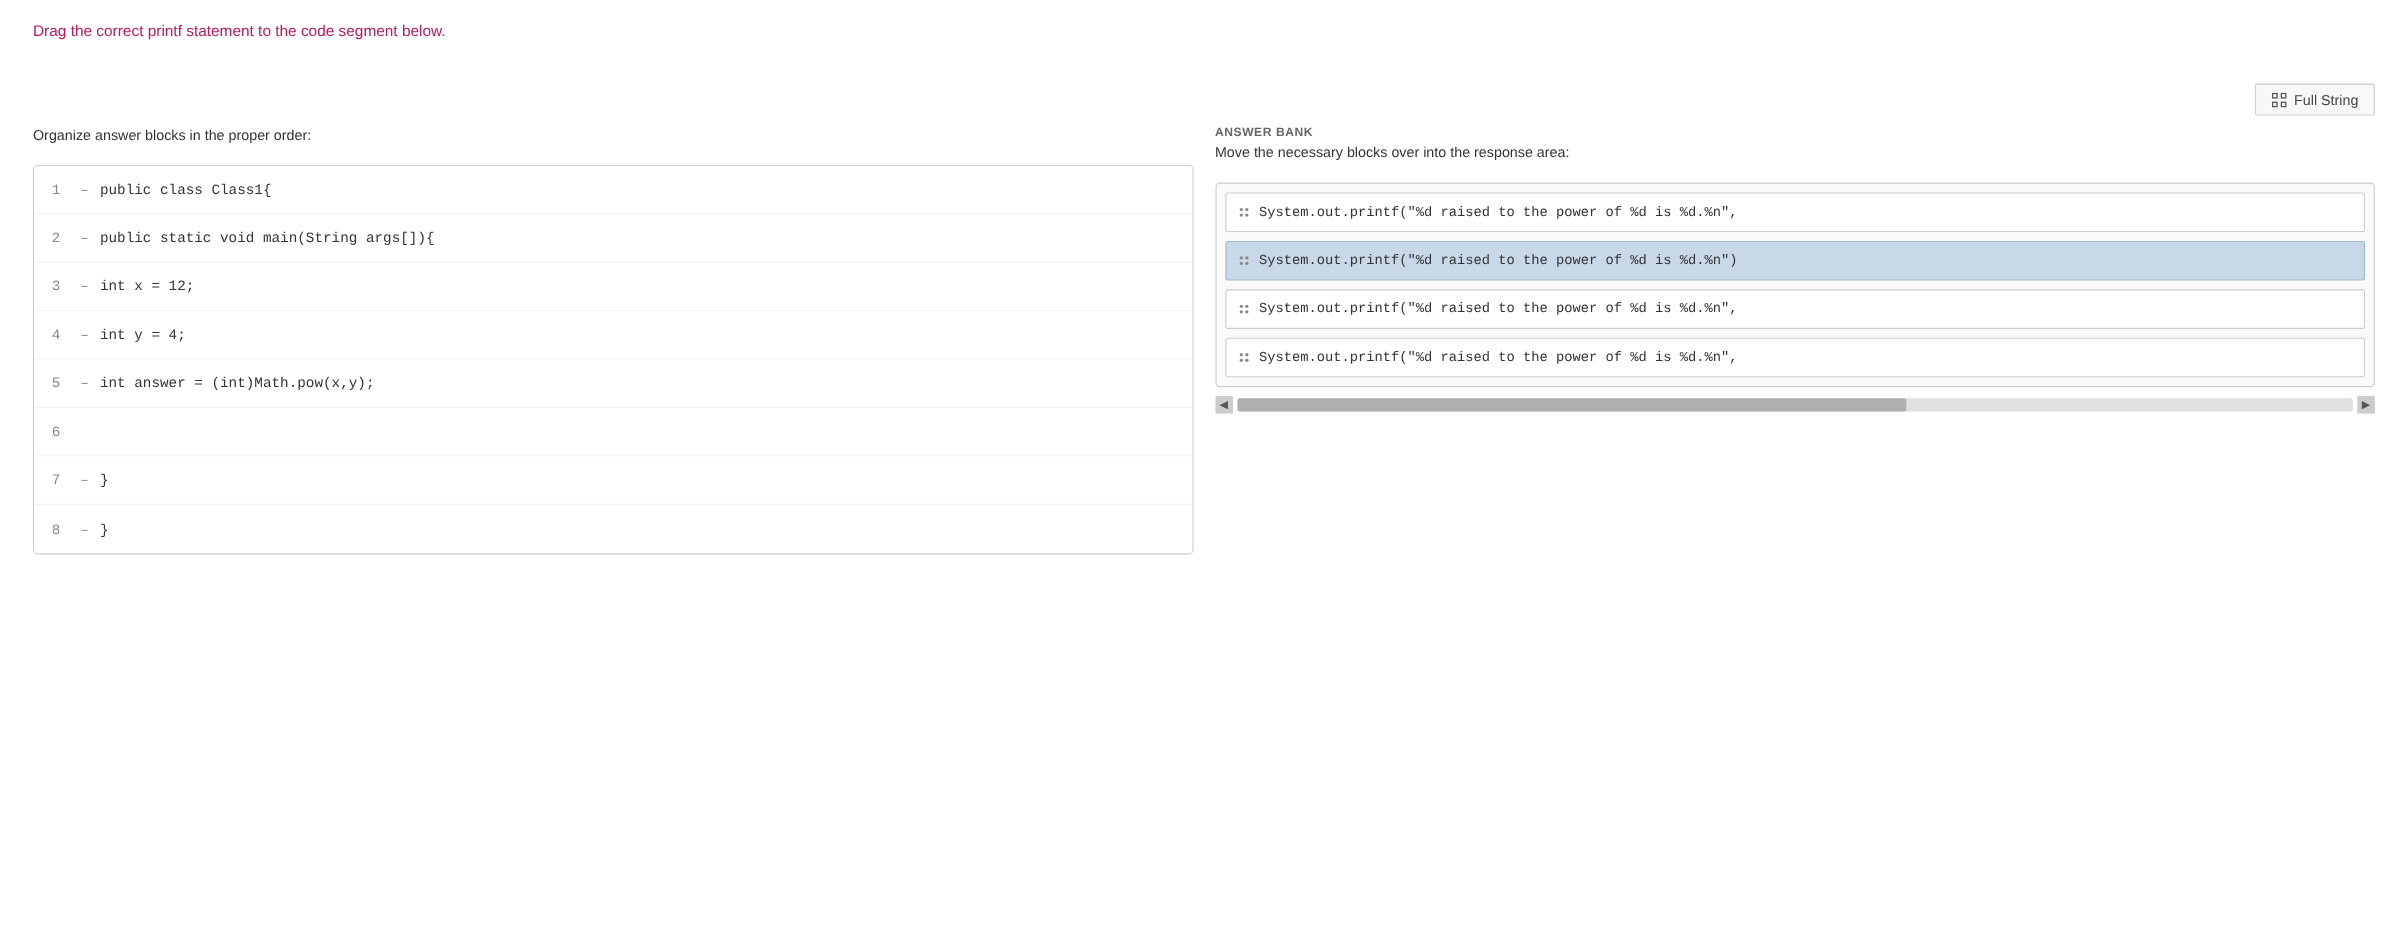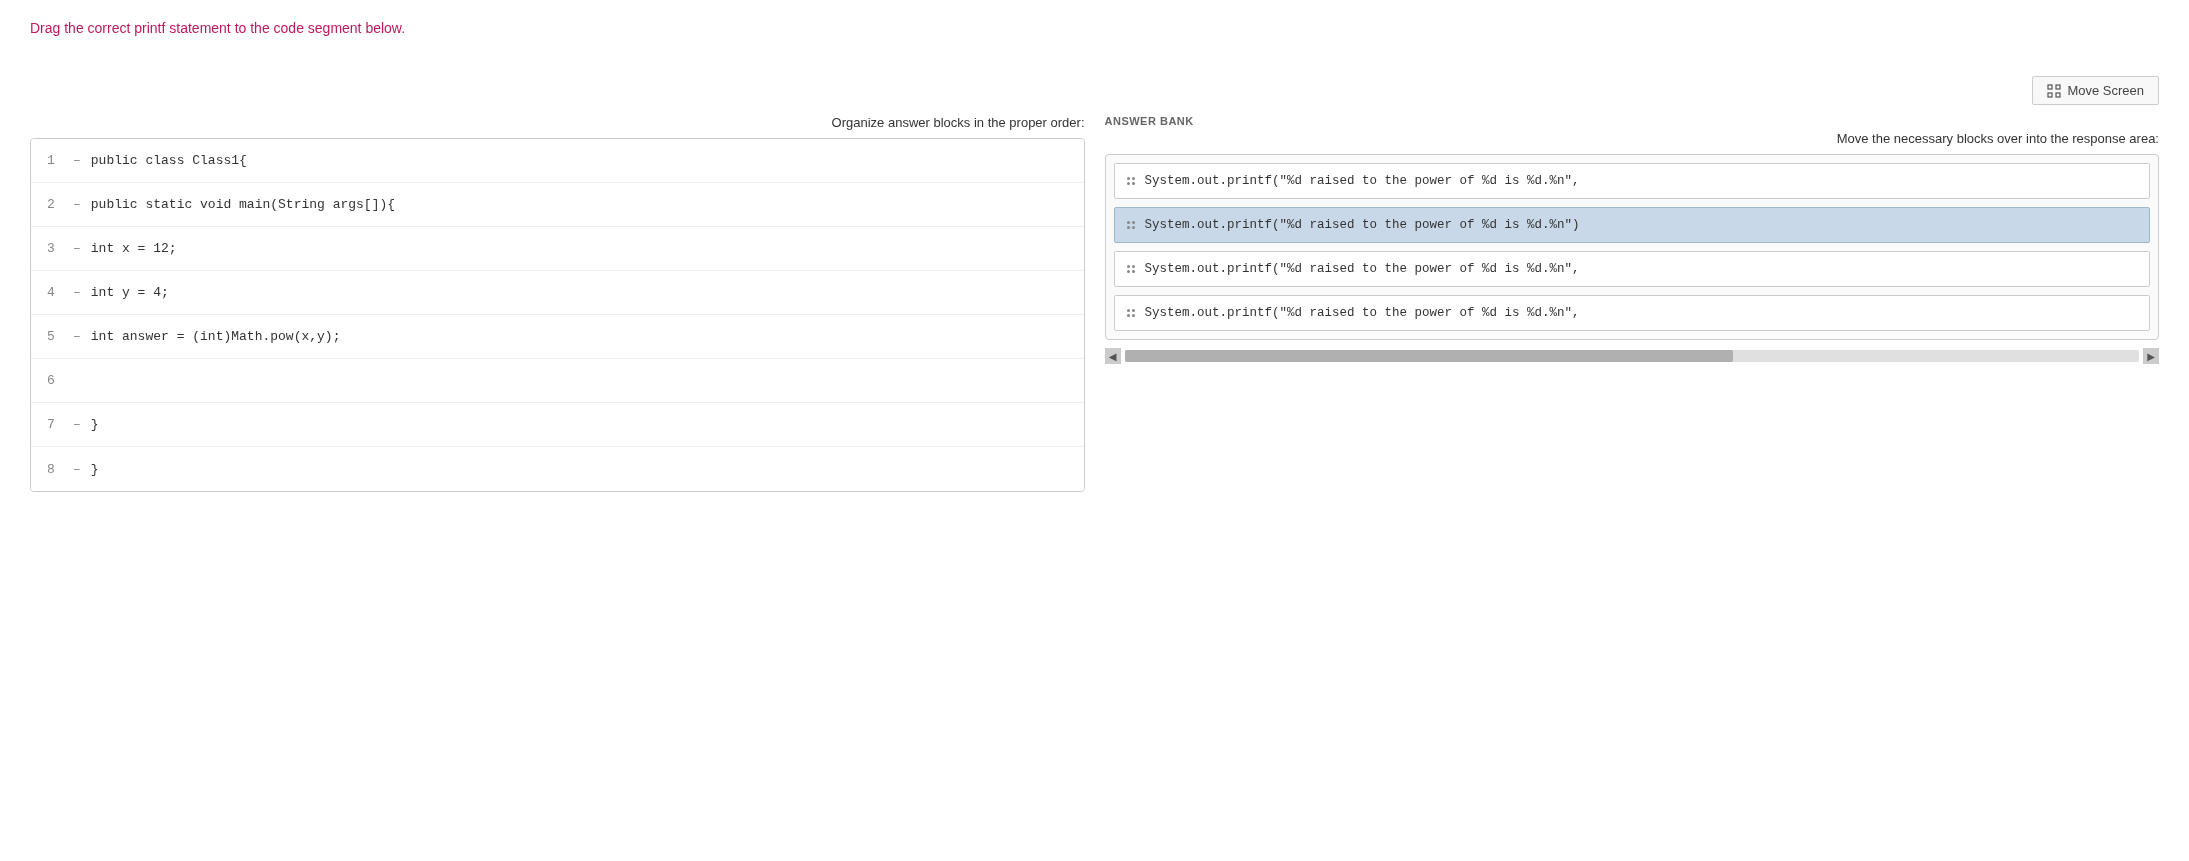--- a/index.html
+++ b/index.html
@@ -61,22 +61,21 @@
       font-weight: bold;
       color: #666;
       letter-spacing: 0.5px;
       text-transform: uppercase;
       margin-bottom: 4px;
     }
 
     .panel-sublabel {
       font-size: 13px;
       color: #333;
-      margin-bottom: 8px;
-      text-align: right;
+      margin-bottom: 20px;
     }
 
     .response-area-box {
       border: 1px solid #ccc;
       border-radius: 4px;
       background: #fafafa;
       padding: 0;
       overflow: hidden;
     }
 
@@ -205,21 +204,21 @@
 <p class="instruction">Drag the correct printf statement to the code segment below.</p>
 
 <div class="fullscreen-btn-container">
   <button class="fullscreen-btn">
     <svg class="fullscreen-icon" viewBox="0 0 14 14" fill="none" xmlns="http://www.w3.org/2000/svg">
       <rect x="1" y="1" width="4" height="4" stroke="#555" stroke-width="1.2" fill="none"></rect>
       <rect x="9" y="1" width="4" height="4" stroke="#555" stroke-width="1.2" fill="none"></rect>
       <rect x="1" y="9" width="4" height="4" stroke="#555" stroke-width="1.2" fill="none"></rect>
       <rect x="9" y="9" width="4" height="4" stroke="#555" stroke-width="1.2" fill="none"></rect>
     </svg>
-    <span>Move Screen</span>
+    <span>Full String</span>
   </button>
 </div>
 
 <div class="panels-container">
 
   <div class="panel">
     <div class="panel-sublabel">Organize answer blocks in the proper order:</div>
     <div class="response-area-box" id="response-area-lines">
     <div class="code-line">
           <span class="line-num">1</span>

